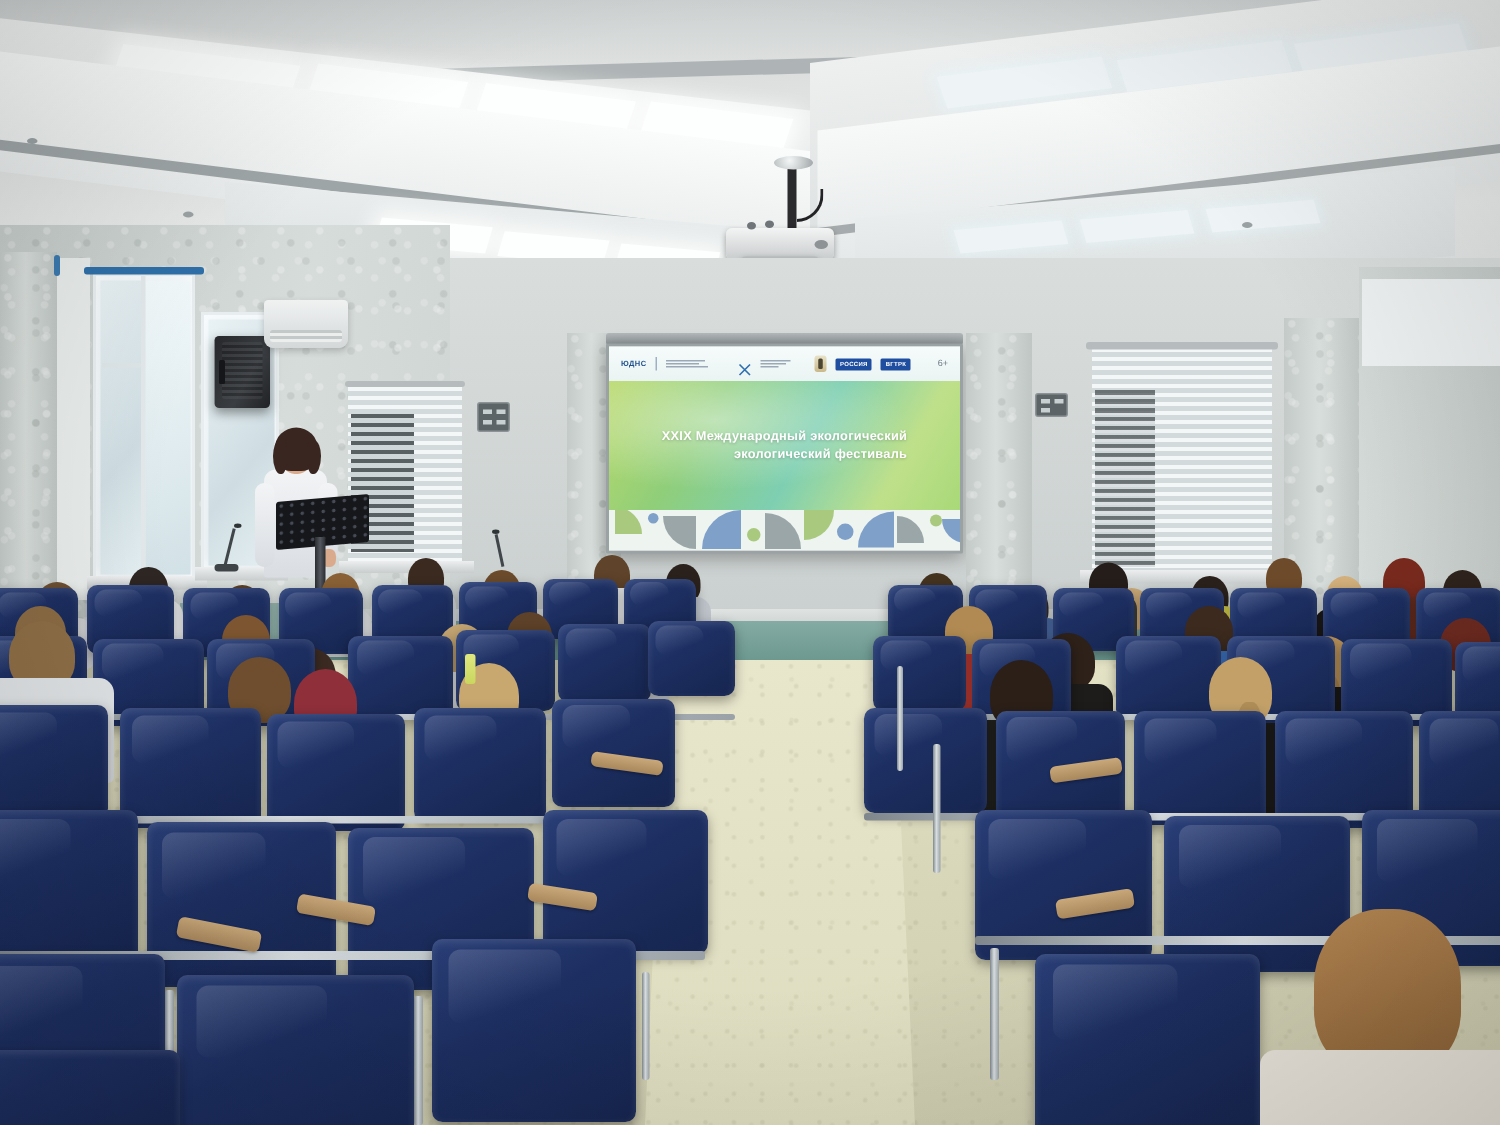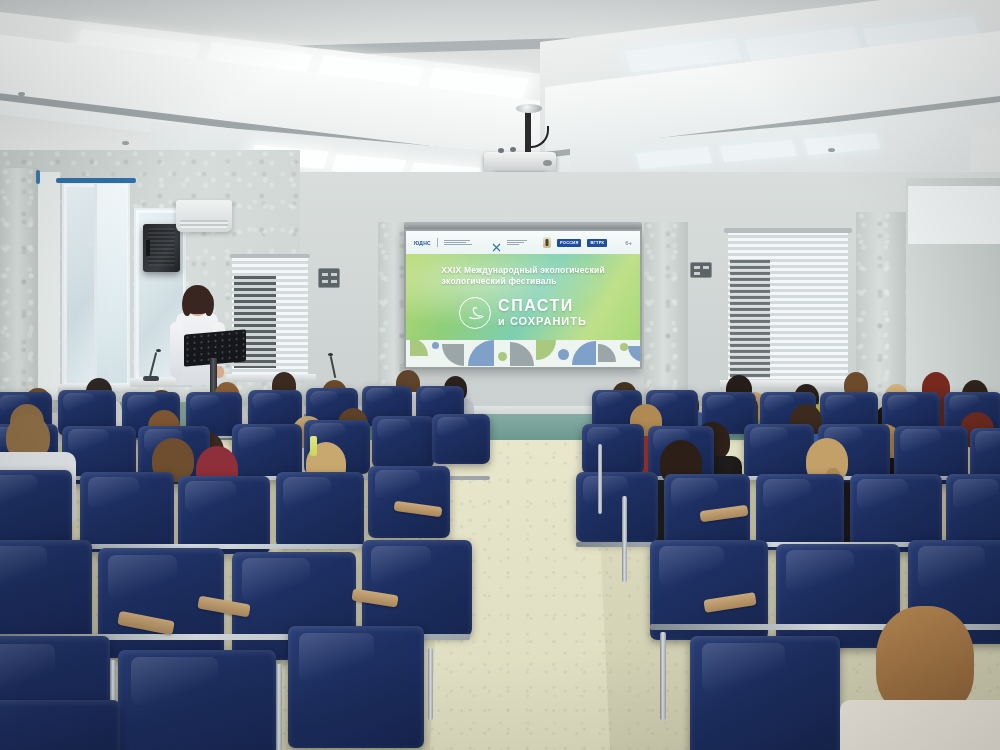--- a/index.html
+++ b/index.html
@@ -86,21 +86,21 @@
   .logo-txtblock i{display:block;height:1px;background:#9aa8b8;}
   .logo-mark{width:9px;height:9px;position:relative;}
   .logo-crest{width:8px;height:11px;border-radius:2px;
     background:linear-gradient(180deg,#e8e2c8,#c9b98a);position:relative;overflow:hidden;}
   .logo-crest:after{content:"";position:absolute;left:50%;top:18%;width:3px;height:7px;
     transform:translateX(-50%);background:#4a4430;border-radius:1px;}
   .logo-badge{font-size:4px;font-weight:bold;color:#fff;background:#1f4ea0;
     padding:1.5px 3px;border-radius:1px;letter-spacing:.2px;}
   .age-rating{font-size:6px;color:#6d7a84;margin-left:auto;}
 
-  .slide-title{color:#fff;font-size:8.5px;line-height:1.35;text-align:left;
+  .slide-title{color:#fff;font-size:8.5px;line-height:1.35;text-align:right;
     text-shadow:0 1px 2px rgba(0,0,0,.22);position:relative;z-index:2;
     font-weight:bold;letter-spacing:.2px;}
   .brand-row{display:flex;align-items:center;gap:7px;margin-top:9px;position:relative;z-index:2;}
   .brand-emblem{width:32px;height:32px;border-radius:50%;border:1.6px solid #fff;
     position:relative;flex:none;}
   .brand-emblem .swan{position:absolute;left:7px;top:7px;width:18px;height:16px;}
   .brand-text{display:flex;flex-direction:column;align-items:flex-start;}
   .brand-l1{color:#fff;font-size:16px;font-weight:bold;letter-spacing:1.5px;line-height:1;
     text-shadow:0 1px 2px rgba(0,0,0,.2);}
   .brand-l2{color:#fff;font-size:11px;font-weight:bold;letter-spacing:1px;line-height:1.3;
@@ -309,33 +309,20 @@
         <span class="logo-badge">РОССИЯ</span>
         <span class="logo-badge">ВГТРК</span>
         <span class="age-rating">6+</span>
       </div>
 
       <div class="slide-mid">
         <div class="slide-title">
           <div>XXIX Международный экологический</div>
           <div>экологический фестиваль</div>
         </div>
-        <div class="brand-row">
-          <div class="brand-emblem">
-            <svg class="swan" viewBox="0 0 20 18" aria-hidden="true">
-              <path d="M3 14 Q10 17 18 13" stroke="#fff" stroke-width="1.3" fill="none" stroke-linecap="round"></path>
-              <path d="M9 3 Q7 3 7 6 Q7 9 10 11 Q13 13 16 12" stroke="#fff" stroke-width="1.3" fill="none" stroke-linecap="round"></path>
-              <path d="M9 3 Q11 2 11 4" stroke="#fff" stroke-width="1.1" fill="none" stroke-linecap="round"></path>
-            </svg>
-          </div>
-          <div class="brand-text">
-            <span class="brand-l1">СПАСТИ</span>
-            <span class="brand-l2">и СОХРАНИТЬ</span>
-          </div>
-        </div>
       </div>
 
       <div class="slide-bottom">
         <div class="deco qtr" style="left:4px;top:-2px;width:18px;height:18px;background:#a9c97f;"></div>
         <div class="deco circ" style="left:26px;top:2px;width:7px;height:7px;background:#7fa0c8;"></div>
         <div class="deco qbl" style="left:36px;top:4px;width:22px;height:22px;background:#9aa6a8;"></div>
         <div class="deco qtl" style="left:62px;top:0px;width:26px;height:26px;background:#7fa0c8;"></div>
         <div class="deco circ" style="left:92px;top:12px;width:9px;height:9px;background:#a9c97f;"></div>
         <div class="deco qtr" style="left:104px;top:2px;width:24px;height:24px;background:#9aa6a8;"></div>
         <div class="deco qbr" style="left:130px;top:0px;width:20px;height:20px;background:#a9c97f;"></div>

